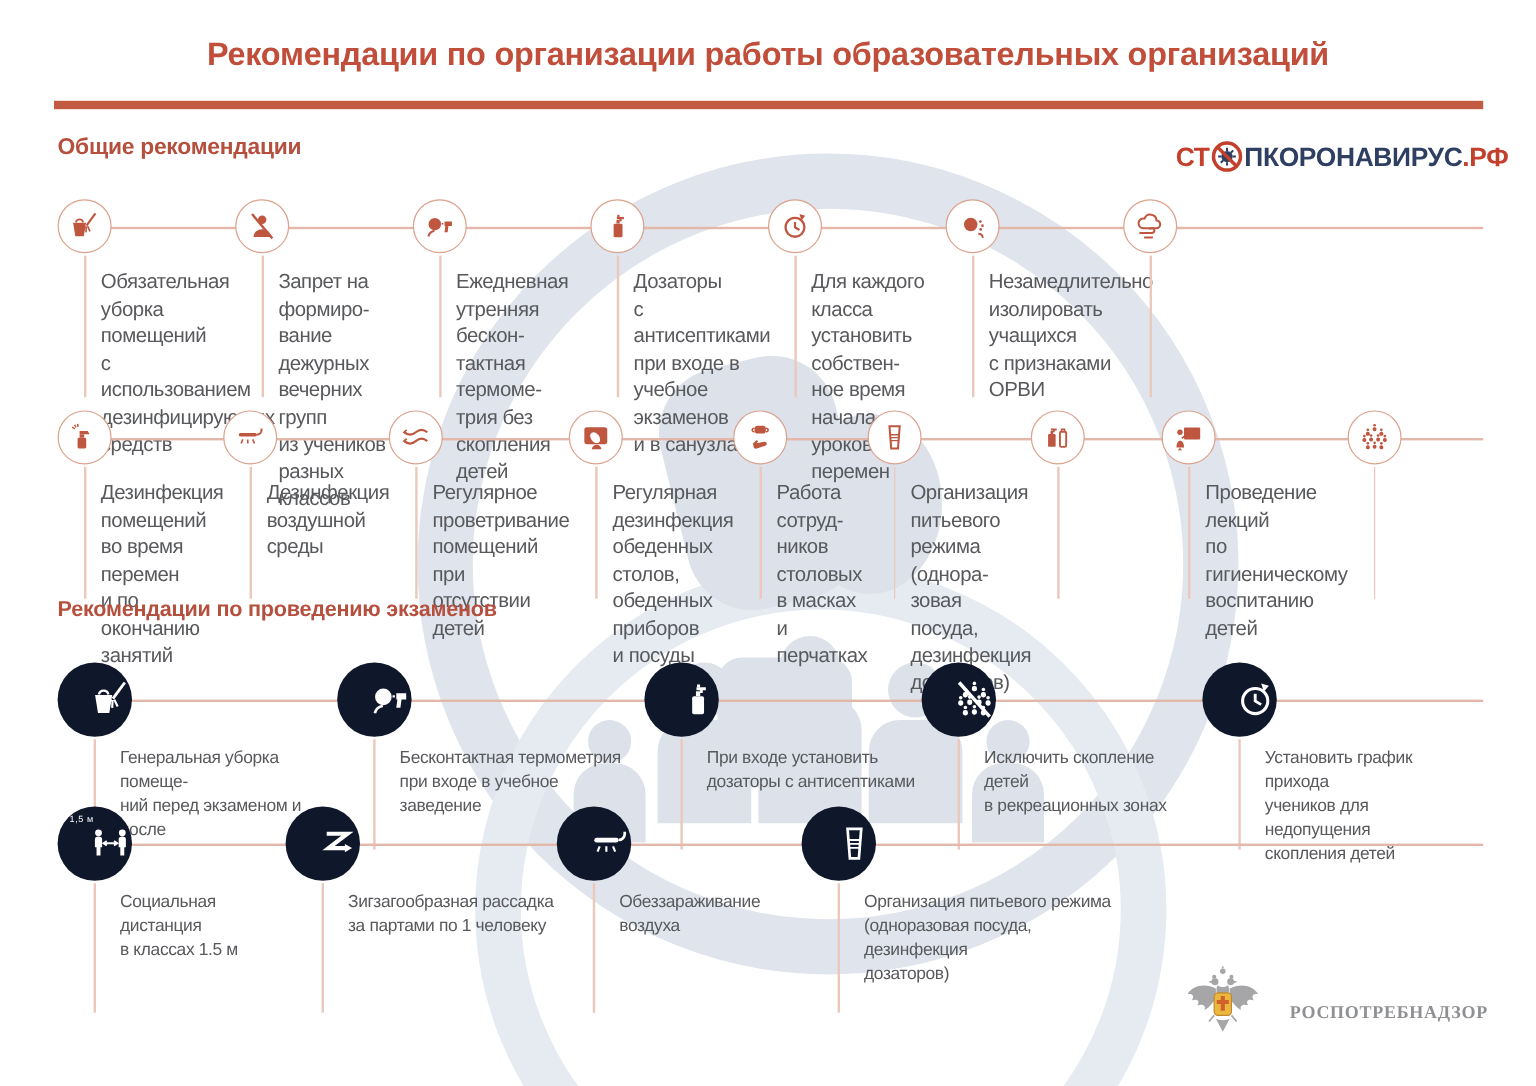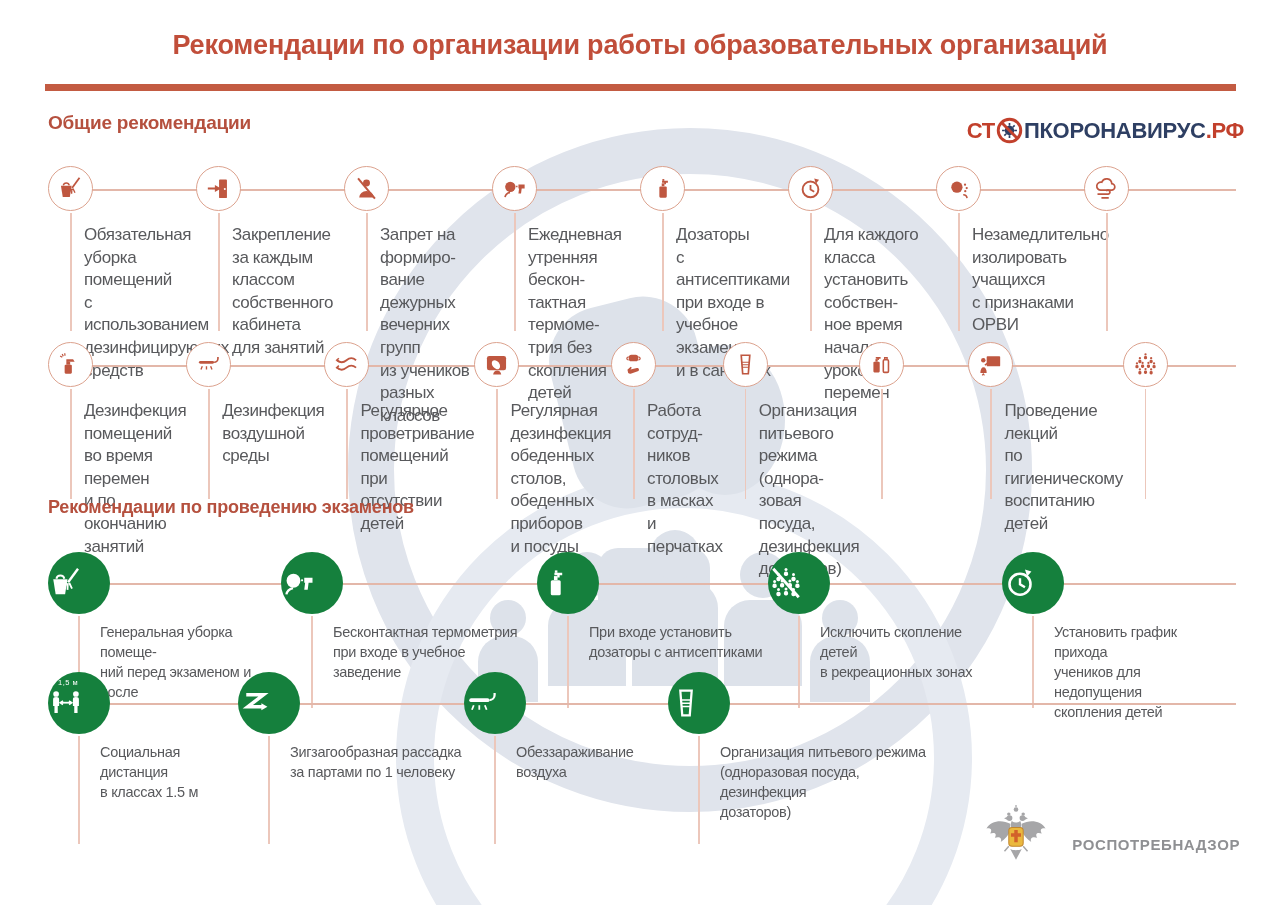--- a/index.html
+++ b/index.html
@@ -19,48 +19,48 @@
   .pA3{left:724px;top:600px;width:78px;height:86px;}.pA3h{left:740px;top:552px;width:46px;height:46px;}
   .pA4{left:478px;top:636px;width:60px;height:66px;}.pA4h{left:490px;top:600px;width:36px;height:36px;}
   .pA5{left:810px;top:636px;width:60px;height:66px;}.pA5h{left:822px;top:600px;width:36px;height:36px;}
   
   .title{position:absolute;top:30px;left:0;right:0;text-align:center;font-size:27px;font-weight:bold;color:#c14e3a;letter-spacing:-.2px;z-index:2;}
   .rule{position:absolute;top:84px;left:45px;width:1191px;height:7px;background:#c35b42;z-index:2;}
   .h2{position:absolute;font-size:19px;font-weight:bold;color:#b5503e;z-index:2;letter-spacing:-.2px;}
   .h2a{top:112px;left:48px;}
   .h2b{top:497px;left:48px;font-size:18px;}
   
-  .stoplogo{position:absolute;top:117px;right:36px;display:flex;align-items:center;z-index:2;font-weight:800;font-size:22px;letter-spacing:-.3px;}
+  .stoplogo{position:absolute;top:117px;right:23px;display:flex;align-items:center;z-index:2;font-weight:800;font-size:22px;letter-spacing:-.3px;}
   .stop-red{color:#c2402c;}
   .stop-navy{color:#2e3f63;}
   .stoplogo svg{width:27px;height:27px;margin:0 1px;}
   
   .row{position:absolute;left:48px;width:1184px;display:flex;z-index:1;}
   .row .hl{position:absolute;height:1.5px;background:#e3b7a9;z-index:0;}
   .r1{top:166px;height:176px;} .r2{top:342px;height:156px;}
   .r1 .hl,.r2 .hl{top:23px;left:23px;right:-4px;}
   .sc{position:relative;width:148px;padding-top:58px;box-sizing:border-box;}
   .r2 .sc{width:auto;flex:1;}
   .cir{position:absolute;top:0;left:0;width:43px;height:43px;border:1.5px solid #dca28e;border-radius:50%;background:#fff;display:flex;align-items:center;justify-content:center;z-index:2;}
   .cir svg{width:27px;height:27px;color:#bf5740;}
   .vl{position:absolute;left:22px;top:47px;width:1.5px;background:#ecc7bb;z-index:0;}
   .r1 .vl{height:118px;} .r2 .vl{height:110px;}
   .tx{margin:0 0 0 36px;font-size:17px;line-height:1.33;color:#58595c;white-space:pre-line;letter-spacing:-.4px;}
   
   .e1{top:552px;height:120px;} .e2{top:672px;height:140px;}
   .e1 .hl,.e2 .hl{top:31px;left:31px;right:-4px;}
   .bc{position:relative;padding-top:70px;box-sizing:border-box;}
-  .bcir{position:absolute;top:0;left:0;width:62px;height:62px;border-radius:50%;background:#15803d;display:flex;align-items:center;justify-content:flex-start;z-index:2;}
+  .bcir{position:absolute;top:0;left:0;width:62px;height:62px;border-radius:50%;background:#0f172a;display:flex;align-items:center;justify-content:flex-end;z-index:2;}
   .bcir svg{width:36px;height:36px;color:#fff;}
   .bvl{position:absolute;left:30px;top:64px;width:1.5px;background:#ecc7bb;z-index:0;}
   .e1 .bvl{height:92px;} .e2 .bvl{height:108px;}
   .btx{margin:0 0 0 52px;font-size:14.5px;line-height:1.38;color:#58595c;white-space:pre-line;letter-spacing:-.3px;}
   .dist-label{position:absolute;top:6px;left:10px;font-size:7.5px;color:#fff;z-index:3;letter-spacing:.5px;}
   
-  .footer{position:absolute;top:802px;right:40px;display:flex;align-items:center;gap:20px;z-index:2;}
+  .footer{position:absolute;top:802px;right:40px;display:flex;align-items:center;gap:20px;z-index:2;font-family:Liberation Serif, serif;}
   .footer svg{width:72px;height:84px;}
   .agency{font-size:15px;font-weight:bold;color:#8f9093;letter-spacing:.6px;}
   .defs{position:absolute;width:0;height:0;overflow:hidden;}
 </style>
 </head>
 <body>
 
 <svg class="defs" aria-hidden="true">
   <symbol id="i-bucket" viewBox="0 0 24 24">
     <path d="M20 2.5 13.4 11.5" stroke="currentColor" stroke-width="1.6" fill="none"></path>
@@ -243,33 +243,20 @@
         <p class="tx">Обязательная
 уборка помещений
 с использованием
 дезинфицирующих
 средств</p>
       </div>
     <div class="sc">
         <span class="vl"></span>
         <span class="cir">
           <svg viewBox="0 0 24 24">
-            <use href="#i-door"></use>
-          </svg>
-        </span>
-        <p class="tx">Закрепление
-за каждым классом
-собственного
-кабинета
-для занятий</p>
-      </div>
-    <div class="sc">
-        <span class="vl"></span>
-        <span class="cir">
-          <svg viewBox="0 0 24 24">
             <use href="#i-noperson"></use>
           </svg>
         </span>
         <p class="tx">Запрет на формиро-
 вание дежурных
 вечерних групп
 из учеников разных
 классов</p>
       </div>
     <div class="sc">

